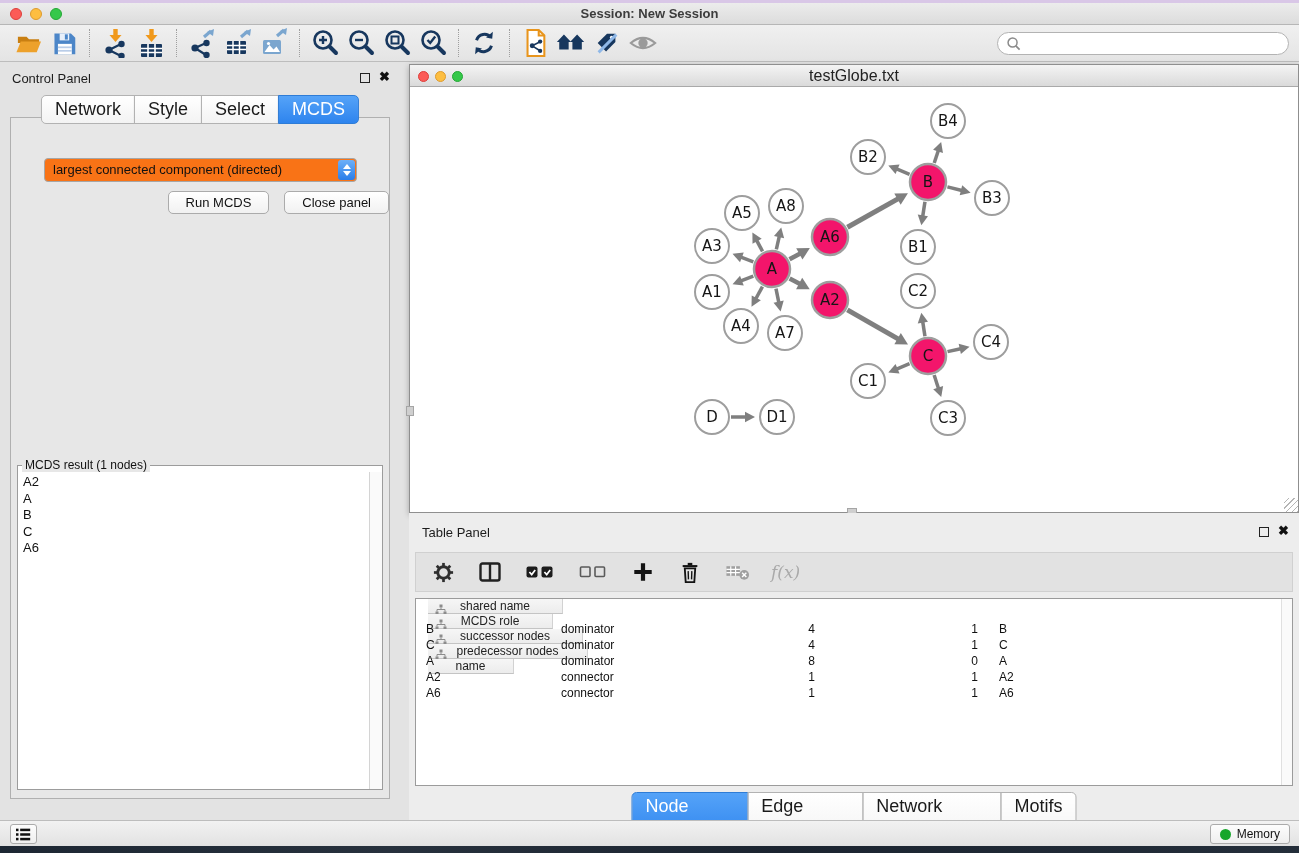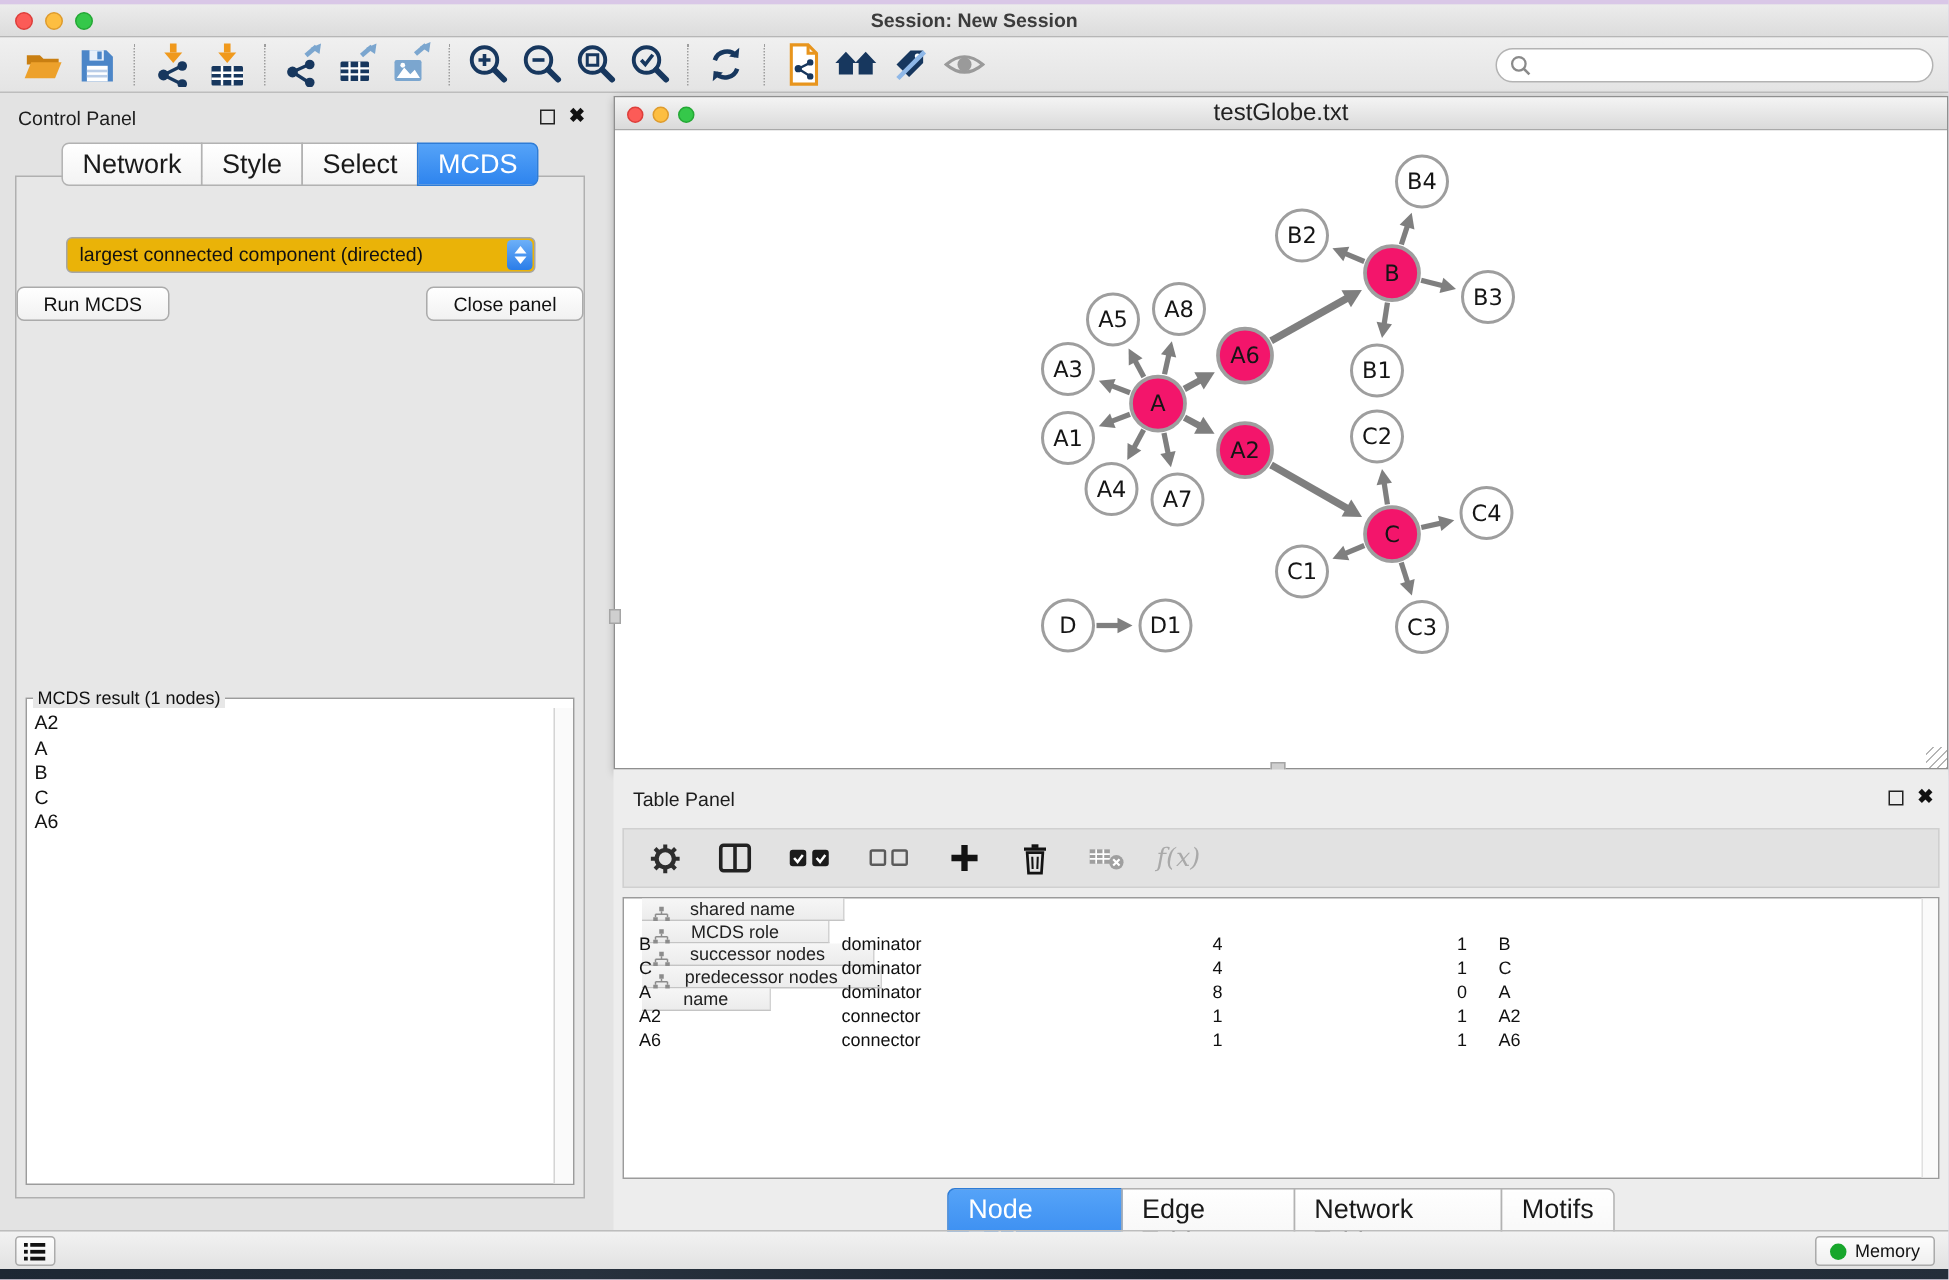--- a/index.html
+++ b/index.html
@@ -45,27 +45,27 @@
   .cp-tabs { position:absolute; top:33px; left:50%; transform:translateX(-50%); display:flex; z-index:2; }
   .seg-tab { padding:3px 13px; font-size:18px; color:#1a1a1a; background:linear-gradient(#ffffff,#f3f3f3);
     border:1px solid #b2b2b2; margin-left:-1px; cursor:default; }
   .seg-tab:first-child { border-radius:5px 0 0 5px; margin-left:0; }
   .seg-tab:last-child { border-radius:0 5px 5px 0; }
   .seg-tab.active { background:linear-gradient(#55a3f8,#2e84ee); color:#fff; border-color:#2e7cd6; }
 
   .cp-content { position:absolute; left:10px; top:55px; width:380px; height:682px;
     border:1px solid #b0b0b0; background:#e7e7e7; }
   .opt-label { margin-top:17px; text-align:center; font-size:13px; color:#111; }
-  .dropdown { position:absolute; left:33px; top:40px; width:313px; height:24px; background:#eab308;
+  .dropdown { position:absolute; left:33px; top:40px; width:313px; height:24px; background:#f97316;
     border:1px solid #a6a6a6; border-radius:4px; font-size:13px; line-height:22px; padding-left:8px; color:#111; }
   .dd-stepper { position:absolute; right:1px; top:1px; width:17px; height:20px; border-radius:3px;
     background:linear-gradient(#6db0f8,#2a7de9); display:flex; flex-direction:column; align-items:center; justify-content:center; gap:2px; }
   .dd-stepper .up { width:0; height:0; border-left:4px solid transparent; border-right:4px solid transparent; border-bottom:5px solid #fff; }
   .dd-stepper .down { width:0; height:0; border-left:4px solid transparent; border-right:4px solid transparent; border-top:5px solid #fff; }
-  .cp-buttons { position:absolute; left:0; right:0; top:73px; display:flex; justify-content:space-between; gap:15px; }
+  .cp-buttons { position:absolute; left:0; right:0; top:73px; display:flex; justify-content:flex-end; gap:15px; }
   .push-btn { font-size:13px; color:#111; padding:3px 17px; background:linear-gradient(#ffffff,#f1f1f1);
     border:1px solid #ababab; border-radius:5px; }
 
   .mcds-fieldset { position:absolute; left:6px; top:340px; width:366px; height:332px;
     border:1px solid #9c9c9c; background:#fff; }
   .mcds-fieldset legend { font-size:12px; color:#111; margin-left:4px; padding:0 3px; background:#e7e7e7; }
   .mcds-list { position:absolute; left:1px; top:2px; right:14px; bottom:1px; overflow:hidden; }
   .mcds-item { font-size:13px; color:#111; padding-left:4px; line-height:16.5px; }
   .mcds-scroll { position:absolute; top:0; right:0; bottom:0; width:13px; background:#fafafa; border-left:1px solid #d4d4d4; }
 

